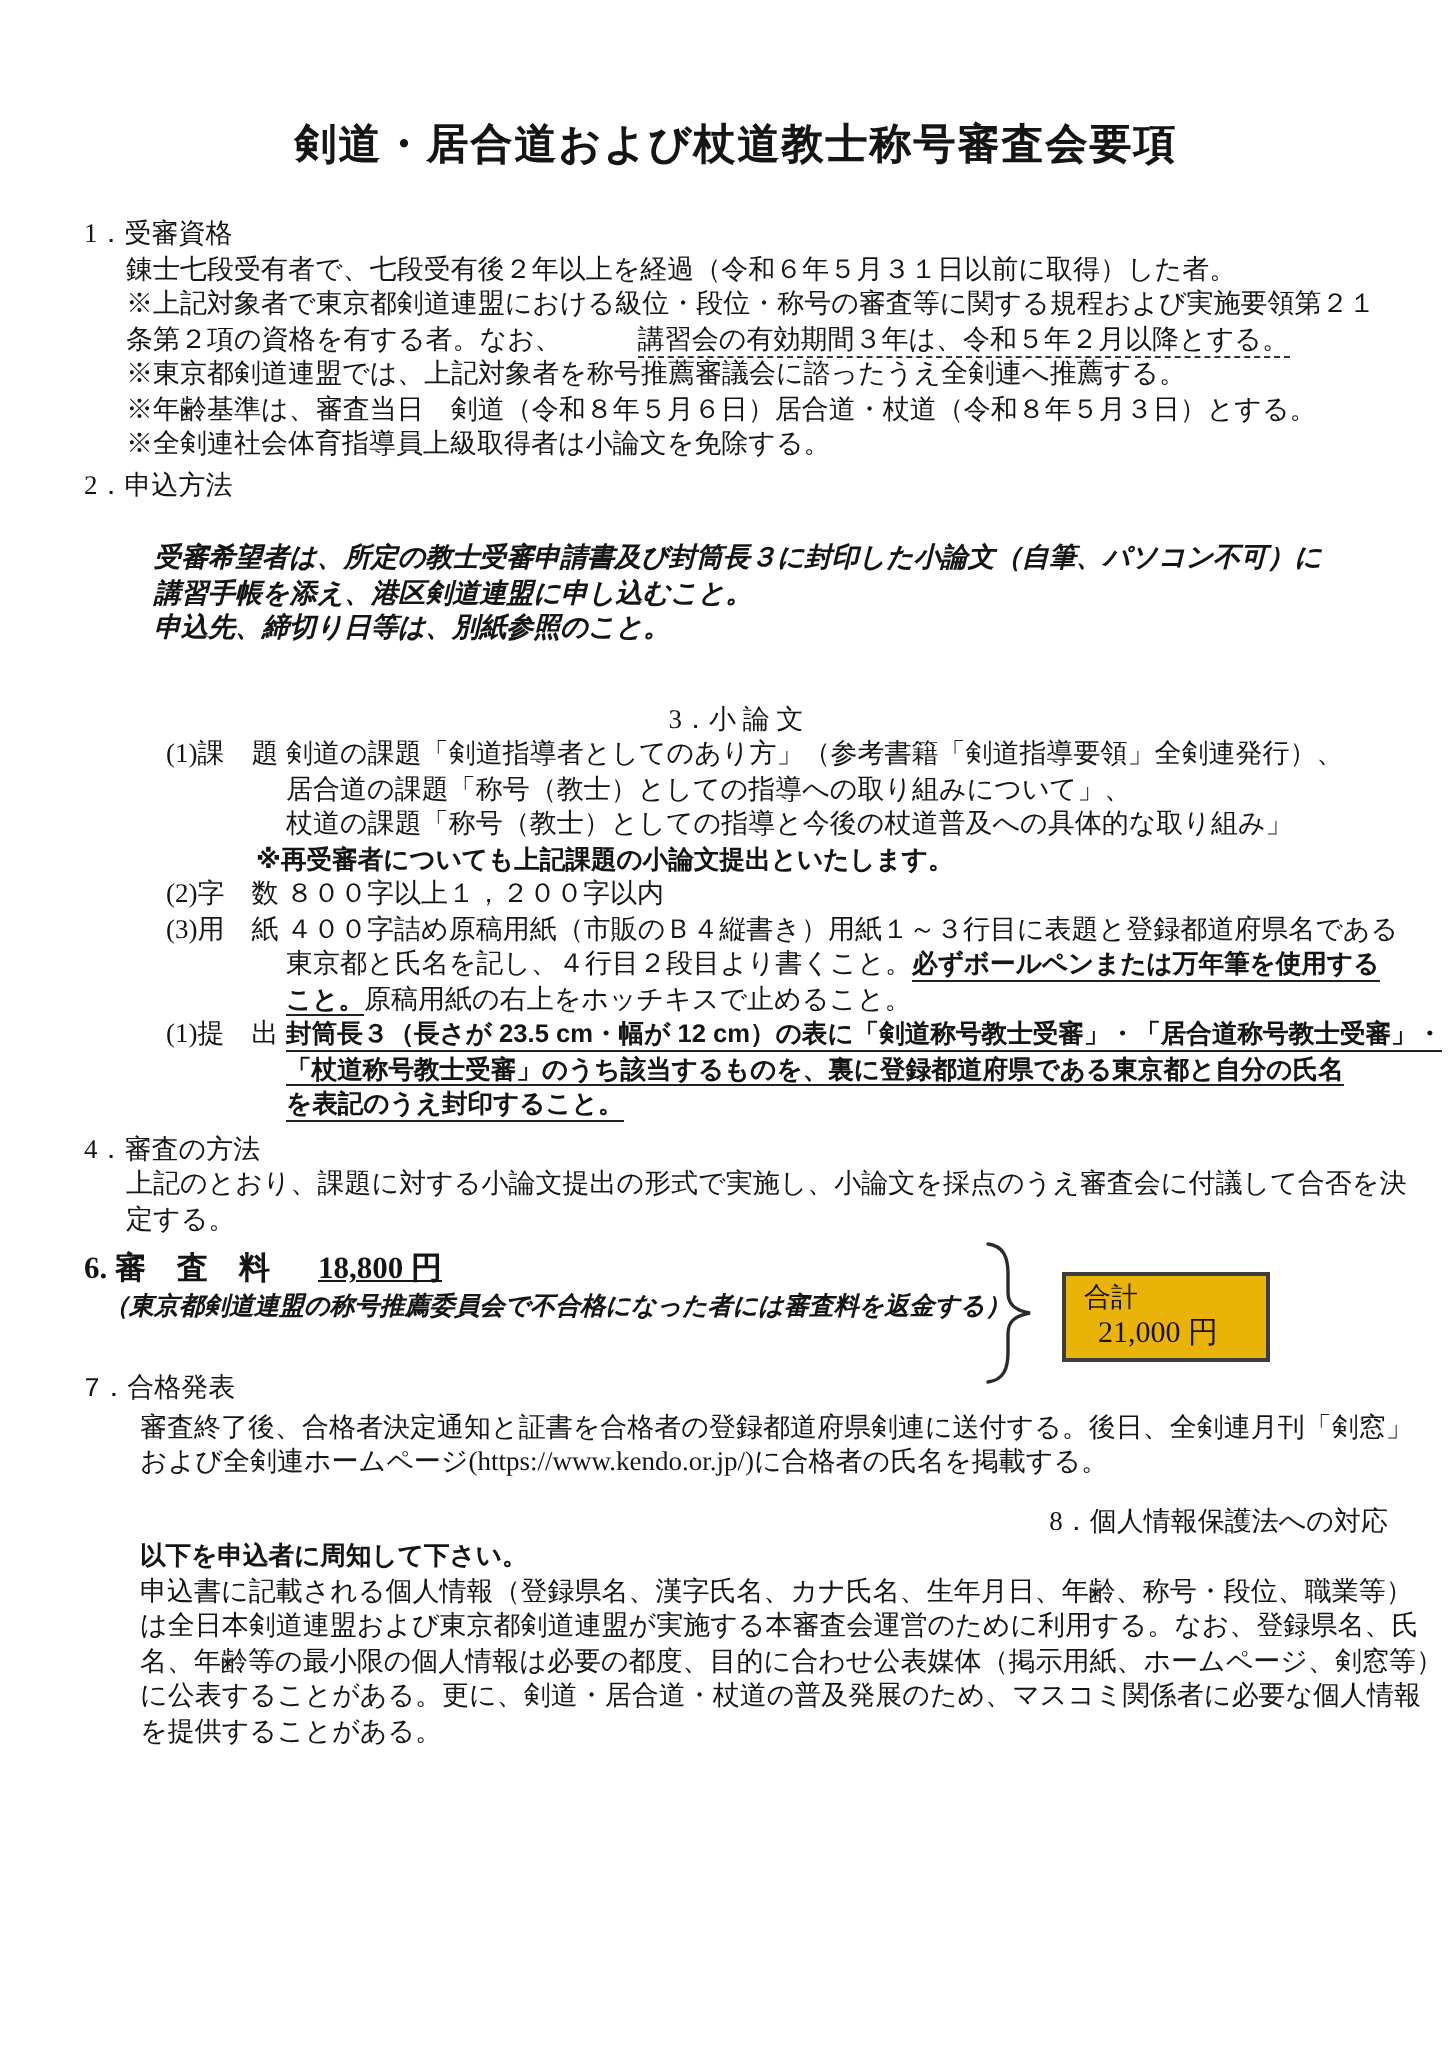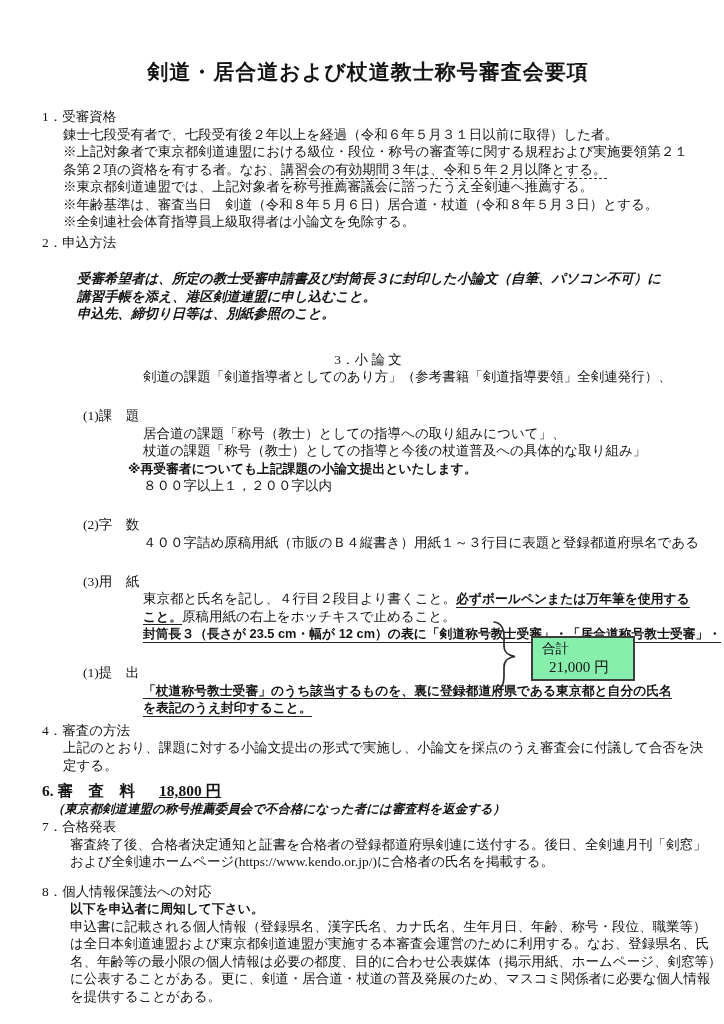--- a/index.html
+++ b/index.html
@@ -23,44 +23,44 @@
     letter-spacing:1px;
     line-height:29px;
     margin:0 0 21px 0;
   }
   .sec-heading{line-height:17.5px;white-space:nowrap;}
   .ind1{margin-left:21px;}
   .ind2{margin-left:28px;}
   .s2-body{margin-left:35px;margin-top:19px;}
   .b-cursive{font-weight:700;font-style:italic;}
   .b-gothic{font-family:"Liberation Sans","DejaVu Sans",sans-serif;font-weight:700;font-size:12.8px;}
-  .u-dash{border-bottom:1px dashed #333;padding-bottom:1px;}
+  .u-dash{border-bottom:1px dashed #333;padding-bottom:1px;margin-left:38px;}
   .u-solid{border-bottom:1.5px solid #222;padding-bottom:0.5px;}
   .mt3{margin-top:3px;}
   .mt5{margin-top:5px;}
-  .mt12{margin-top:12px;}
-  .mt25{}
+  .mt12{margin-top:12px;text-align:right;}
+  .mt25{margin-top:25px;font-family:Liberation Mono, monospace;}
   .mt28{margin-top:28px;text-align:center;}
   .item-row{display:flex;margin-left:41px;}
-  .item-label{width:60px;flex-shrink:0;white-space:nowrap;margin-top:39px;}
+  .item-label{width:60px;flex-shrink:0;white-space:nowrap;}
   .item-body{white-space:nowrap;}
   .item-cont{margin-left:101px;}
   .note-ind{margin-left:86px;}
   .s5-row{margin-top:10px;}
   .s5-value{margin-left:22px;}
   .s6-row{margin-top:6px;font-weight:700;font-size:15.5px;line-height:21px;white-space:nowrap;}
   .s6-value{margin-left:24px;text-decoration:underline;}
   .s6-note{margin-left:10px;font-size:12.5px;line-height:17px;white-space:nowrap;}
   .total-brace{position:absolute;left:491px;top:619px;}
   .total-box{
     position:absolute;left:531px;top:636px;
     width:104px;height:45px;
     border:2px solid #3d3d3d;
     box-sizing:border-box;
-    background:#86efac;
+    background:#eab308;
   }
   .total-label{margin:3px 0 0 9px;font-size:13.5px;line-height:16px;}
   .total-value{margin:1px 0 0 16px;font-size:15px;line-height:18px;}
 </style>
 </head>
 <body>
 
 <div class="page">
 
   <div class="title">剣道・居合道および杖道教士称号審査会要項</div>

